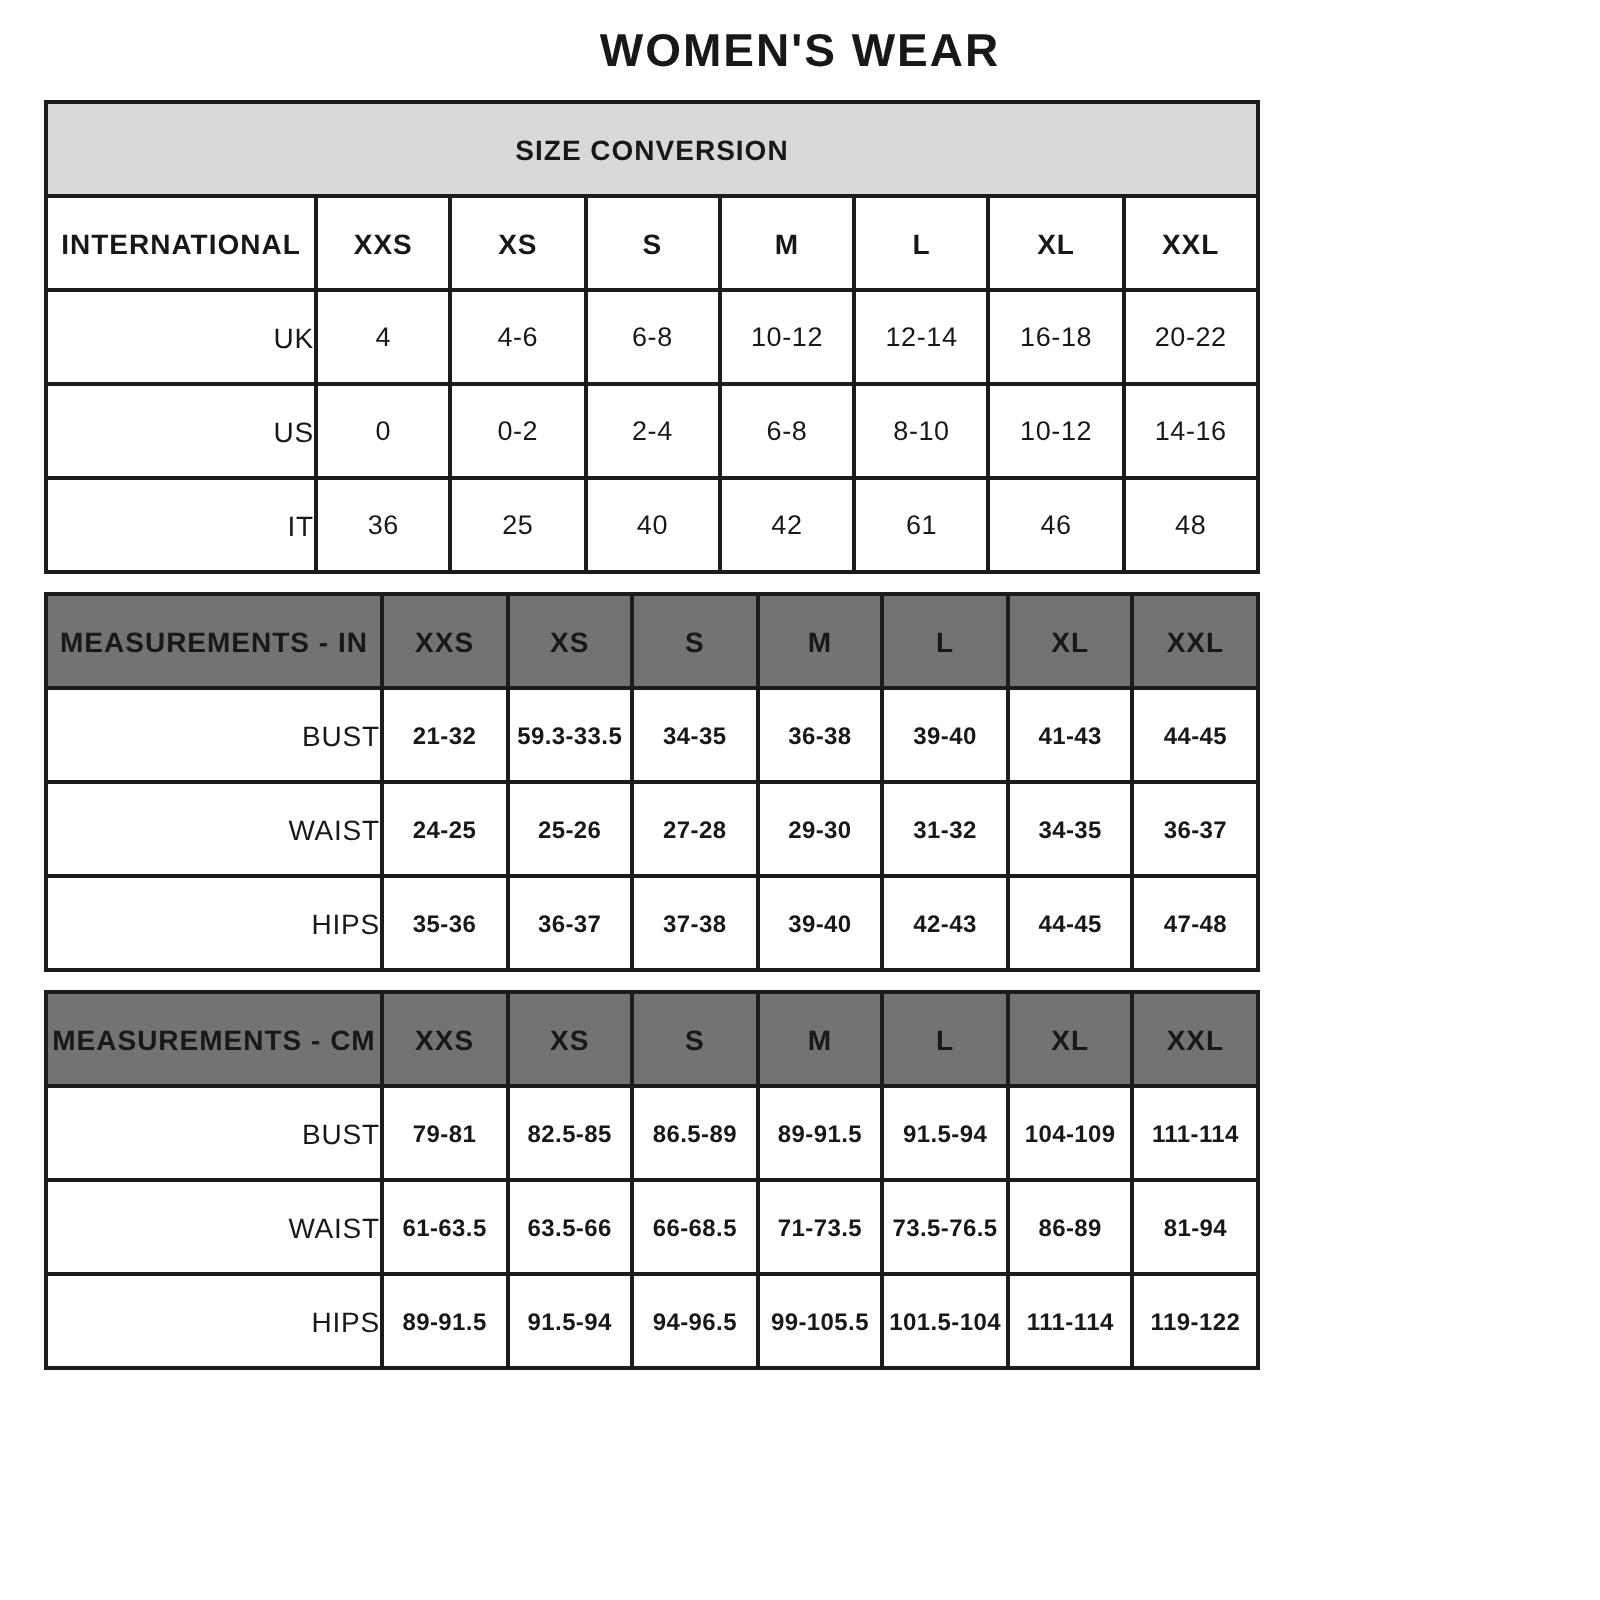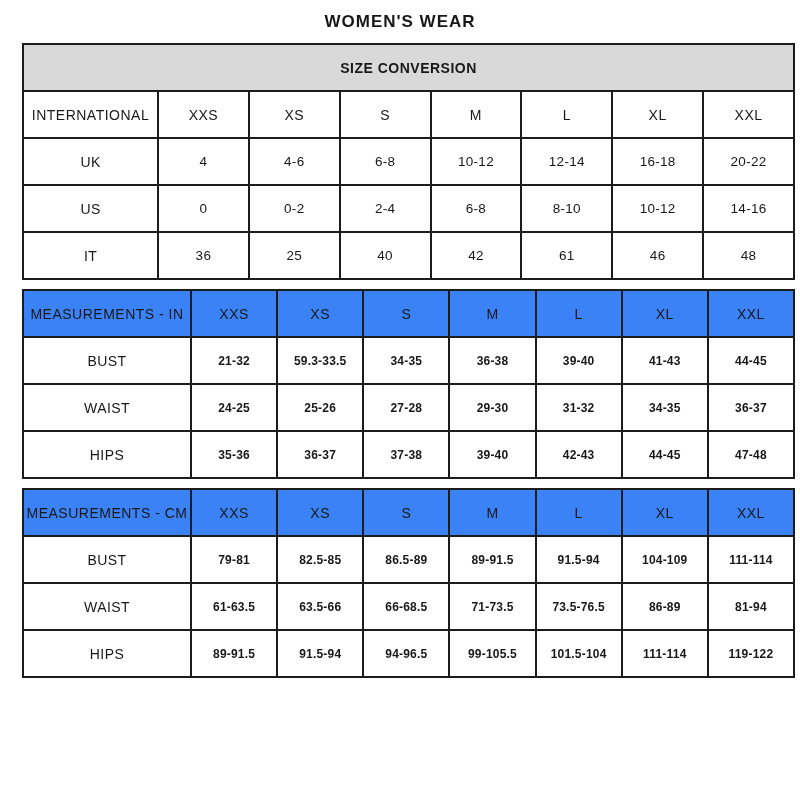--- a/index.html
+++ b/index.html
@@ -12,29 +12,29 @@
     color: #181818;
     -webkit-font-smoothing: antialiased;
   }
   .page {
     width: 756px;
     margin: 0 auto;
     padding-top: 10px;
   }
   .title {
     text-align: center;
-    font-size: 17px;
+    font-size: 23px;
     font-weight: 700;
     letter-spacing: 1px;
     margin: 2px 0 11px 0;
     color: #181818;
   }
   table.tbl {
     border-collapse: collapse;
-    width: 773px;
+    width: 608px;
     table-layout: fixed;
     margin: 0 0 9px 0;
   }
   .tbl th, .tbl td {
     border: 2px solid #1c1c1c;
     text-align: center;
     vertical-align: middle;
     padding: 0;
     height: 45px;
     overflow: hidden;
@@ -44,31 +44,32 @@
   .measure col.label-col { width: 168px; }
 
   .banner {
     background: #d9d9d9;
     font-size: 14px;
     font-weight: 700;
     letter-spacing: 0.5px;
   }
   tr.cols-row th {
     font-size: 14px;
-    font-weight: 400;
+    font-weight: 700;
     letter-spacing: 0.5px;
     background: #ffffff;
   }
   tr.cols-row.gray th {
-    background: #3b82f6;
+    background: #737373;
   }
   .tbl tbody th.row-label {
     font-size: 14px;
     font-weight: 400;
     letter-spacing: 0.4px;
+    text-align: right;
   }
   .tbl.conversion tbody td {
     font-size: 13.5px;
     font-weight: 400;
     letter-spacing: 0.3px;
   }
   .tbl.measure tbody td {
     font-size: 12px;
     font-weight: 700;
     letter-spacing: 0.2px;

